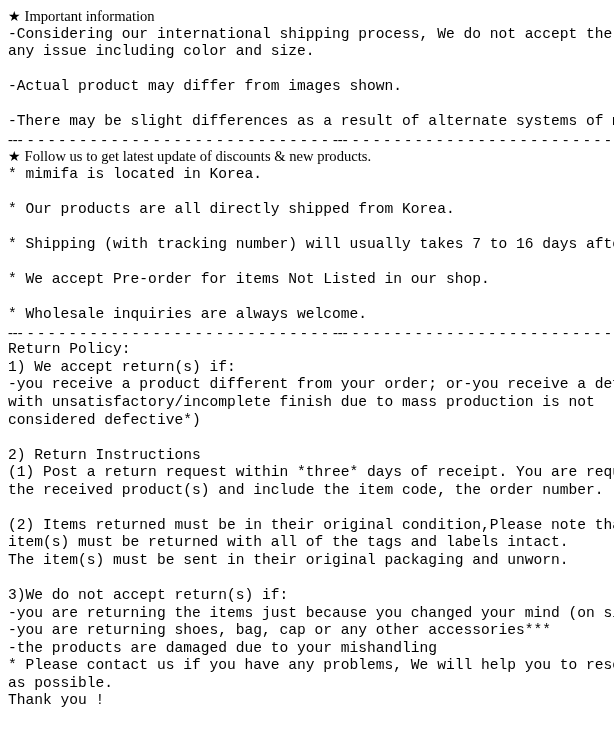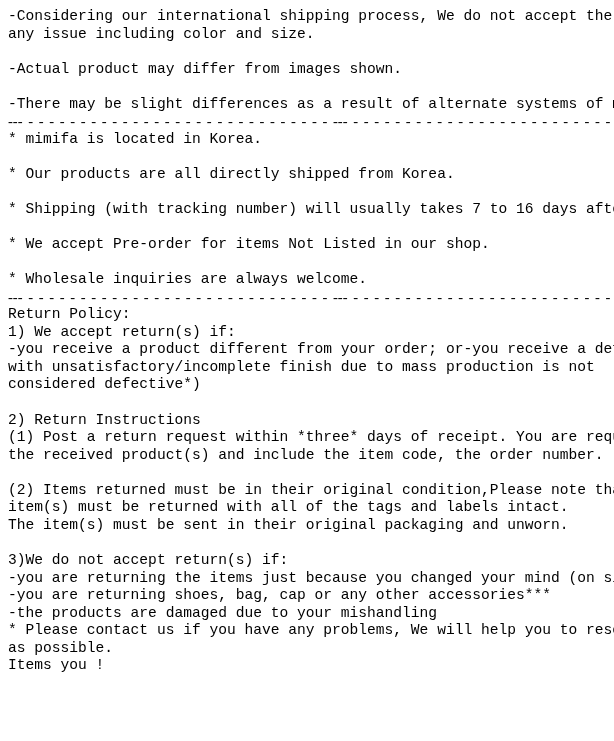--- a/index.html
+++ b/index.html
@@ -40,30 +40,32 @@
     white-space: pre;
     overflow: hidden;
     word-spacing: 2px;
   }
 </style>
 </head>
 <body>
 
 <div class="doc">
 
+  <div class="heading"><span class="star">★</span><span>Important information</span></div>
 
   <div class="pre">-Considering our international shipping process, We do not accept the Exchange/Return due to
 any issue including color and size.
 
 -Actual product may differ from images shown.
 
 -There may be slight differences as a result of alternate systems of measurement.</div>
 
   <div class="divider">--- - - - - - - - - - - - - - - - - - - - - - - - - - - - - - --- - - - - - - - - - - - - - - - - - - - - - - - - - -</div>
 
+  <div class="heading"><span class="star">★</span><span>Follow us to get latest update of discounts &amp; new products.</span></div>
 
   <div class="pre">* mimifa is located in Korea.
 
 * Our products are all directly shipped from Korea.
 
 * Shipping (with tracking number) will usually takes 7 to 16 days after shipment.
 
 * We accept Pre-order for items Not Listed in our shop.
 
 * Wholesale inquiries are always welcome.</div>
@@ -85,15 +87,15 @@
 The item(s) must be sent in their original packaging and unworn.
 
 3)We do not accept return(s) if:
 -you are returning the items just because you changed your mind (on size, color, etc.)
 -you are returning shoes, bag, cap or any other accessories***
 -the products are damaged due to your mishandling
 * Please contact us if you have any problems, We will help you to resolve the problems as soon
 as possible.
 </div>
 
-  <div class="pre">Items you !</div>
+  <div class="pre">Thank you !</div>
 
 </div>
 
 </body></html>

